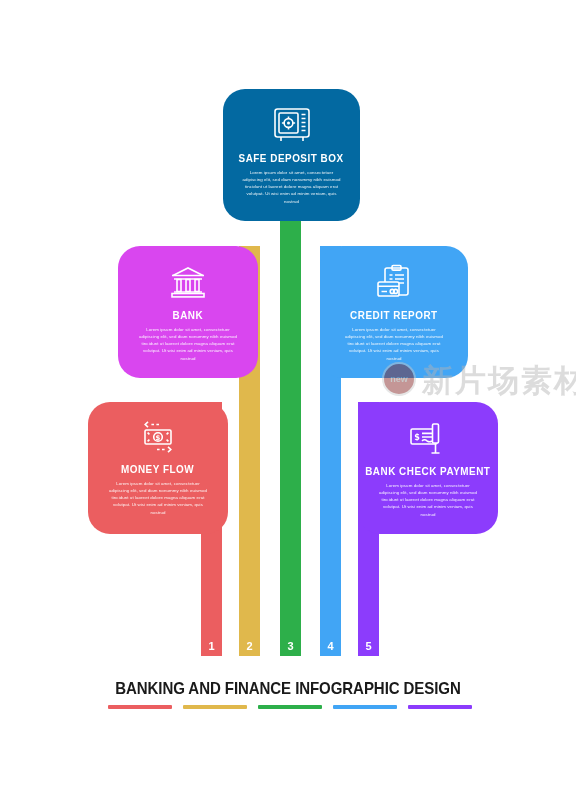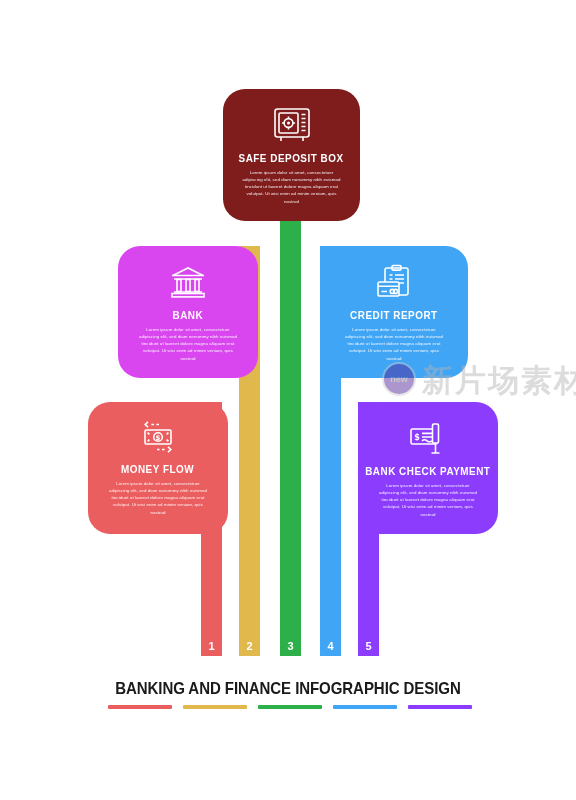--- a/index.html
+++ b/index.html
@@ -130,21 +130,21 @@
     opacity: 0.46;
     pointer-events: none;
   }
   .wm-badge {
     position: absolute;
     left: 0;
     top: 4px;
     width: 34px;
     height: 34px;
     border-radius: 50%;
-    background: #4c1d95;
+    background: #7f1d1d;
     border: 2px solid #c9c9c9;
     box-sizing: border-box;
     color: #8d8d8d;
     font-size: 9px;
     font-weight: bold;
     line-height: 30px;
     text-align: center;
   }
   .wm-text {
     position: absolute;
@@ -160,21 +160,21 @@
 </style>
 </head>
 <body>
 
 <div id="infographic">
   <div class="stage">
 
     <div class="stem" style="left:280px; top:89px; height:567px; background:#2DAF4A;">
       <div class="stem-num">3</div>
     </div>
-    <div class="panel" style="left:223px; top:89px; width:137px; height:132px; background:#7f1d1d;">
+    <div class="panel" style="left:223px; top:89px; width:137px; height:132px; background:#0369a1;">
       <div class="panel-inner">
         <span class="panel-icon">
           <svg width="40" height="36" viewBox="0 0 40 36" fill="none" stroke="#ffffff" stroke-width="1.6">
             <rect x="3" y="2" width="34" height="28" rx="2.5"></rect>
             <rect x="7" y="6" width="19" height="20" rx="1.4"></rect>
             <circle cx="16.5" cy="16" r="4.4"></circle>
             <circle cx="16.5" cy="16" r="1.5" fill="#ffffff" stroke="none"></circle>
             <line x1="16.5" y1="9.4" x2="16.5" y2="11.6"></line>
             <line x1="16.5" y1="20.4" x2="16.5" y2="22.6"></line>
             <line x1="9.9" y1="16" x2="12.1" y2="16"></line>

